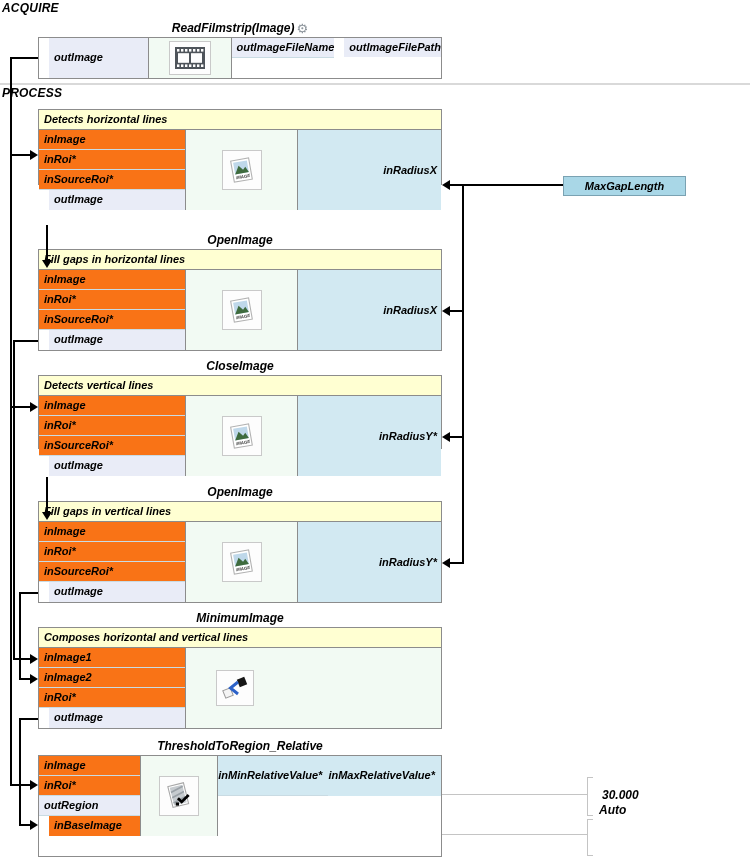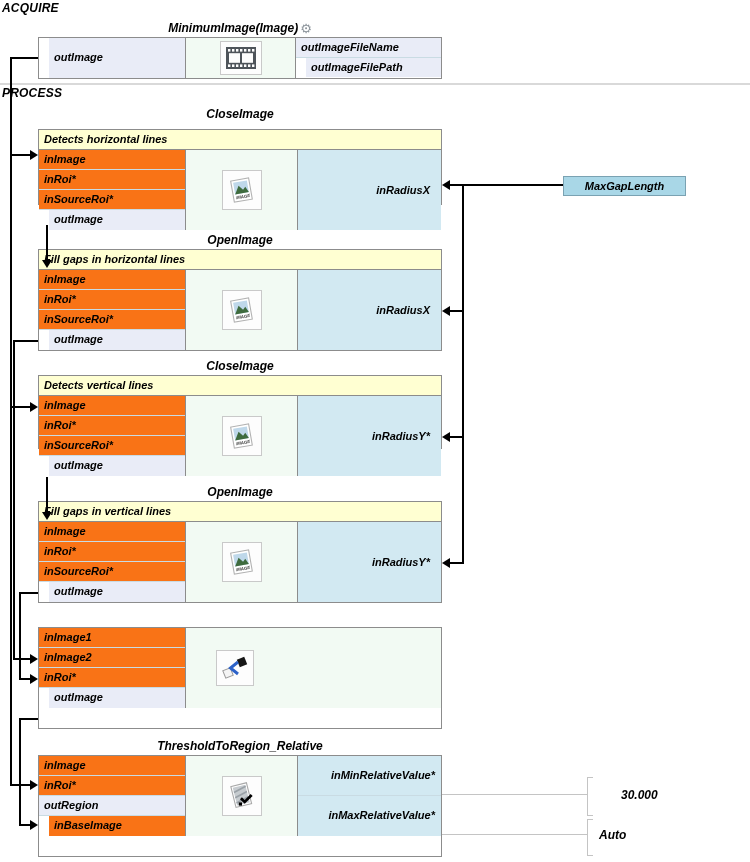--- a/index.html
+++ b/index.html
@@ -15,28 +15,28 @@
 
   .block{position:absolute;left:38px;width:404px;border:1px solid #8c8c8c;box-sizing:border-box;background:#fff;}
   .comment{height:20px;background:#ffffd2;border-bottom:1px solid #8c8c8c;font-weight:bold;font-size:11px;
            line-height:19px;padding-left:5px;box-sizing:border-box;white-space:nowrap;overflow:hidden;}
   .body{display:flex;}
   .colL{width:147px;border-right:1px solid #8c8c8c;box-sizing:border-box;}
   .colM{width:112px;border-right:1px solid #8c8c8c;box-sizing:border-box;background:#f2faf3;
         display:flex;align-items:center;justify-content:center;}
   .colM.wide{flex:1;border-right:none;justify-content:flex-start;padding-left:30px;}
   .colR{flex:1;background:#d2e9f2;display:flex;align-items:center;justify-content:flex-end;}
-  .colR.stack{flex-direction:column;align-items:stretch;justify-content:flex-start;background:transparent;}
+  .colR.stack{align-items:stretch;justify-content:flex-start;background:transparent;}
   .port{height:20px;box-sizing:border-box;border-bottom:1px solid #c9dbe3;font-weight:bold;font-size:11px;
         line-height:18px;padding-left:5px;white-space:nowrap;}
   .port:last-child{border-bottom:none;margin-left:10px;}
   .port.tall{height:40px;line-height:38px;}
   .in{background:#f97316;}
   .out{background:#e9ecf7;}
-  .rlabel{font-weight:bold;font-size:11px;padding-right:11px;}
+  .rlabel{font-weight:bold;font-size:11px;padding-right:4px;}
   .rport{height:40px;box-sizing:border-box;background:#d2e9f2;font-weight:bold;font-size:11px;
          text-align:right;padding-right:6px;line-height:39px;border-bottom:1px solid #c9dbe3;}
   .rport:last-child{border-bottom:none;}
 
   .iconbox{display:flex;align-items:center;justify-content:center;background:#fdfdfd;border:1px solid #c9c9c9;}
 
   .w{position:absolute;background:#000;}
   .g{position:absolute;background:#c4c4c4;}
   .arr-r{position:absolute;width:0;height:0;border-top:5px solid transparent;border-bottom:5px solid transparent;border-left:8px solid #000;}
   .arr-l{position:absolute;width:0;height:0;border-top:5px solid transparent;border-bottom:5px solid transparent;border-right:8px solid #000;}
@@ -50,21 +50,21 @@
 </head>
 <body>
 
 <div id="canvas">
 
   <div class="sec-label" style="top:1px">ACQUIRE</div>
   <div class="divider" style="top:83px"></div>
   <div class="sec-label" style="top:86px">PROCESS</div>
 
   <div class="btitle" style="top:21px">
-    <span>MinimumImage(Image)</span><span class="gear">⚙</span>
+    <span>ReadFilmstrip(Image)</span><span class="gear">⚙</span>
   </div>
   <div class="block" style="top:37px;height:42px">
     <div class="body">
       <div class="colL">
         <div class="port out tall">outImage</div>
       </div>
       <div class="colM" style="width:110px">
         <span class="iconbox" style="width:40px;height:32px">
           <svg width="32" height="24" viewBox="0 0 32 24">
             <rect x="1" y="1" width="30" height="22" fill="#4e545a"></rect>
@@ -90,21 +90,21 @@
         </span>
       </div>
       <div class="colR stack" style="background:transparent">
         <div class="port out" style="height:20px">outImageFileName</div>
         <div class="port out" style="height:19px">outImageFilePath</div>
       </div>
     </div>
   </div>
 
   <div class="btitle" style="top:107px">CloseImage</div>
-  <div class="block" style="top:129px;height:76px">
+  <div class="block" style="top:109px;height:76px">
     <div class="comment">Detects horizontal lines</div>
     <div class="body">
       <div class="colL">
         <div class="port in">inImage</div>
         <div class="port in">inRoi*</div>
         <div class="port in">inSourceRoi*</div>
         <div class="port out">outImage</div>
       </div>
       <div class="colM">
         <span class="iconbox" style="width:38px;height:38px">
@@ -201,21 +201,23 @@
             </g>
           </svg>
         </span>
       </div>
       <div class="colR">
           <span class="rlabel">inRadiusY*</span>
         </div>
     </div>
   </div>
 
+  <div class="btitle" style="top:611px">MinimumImage</div>
   <div class="block" style="top:627px;height:102px">
+    <div class="comment">Composes horizontal and vertical lines</div>
     <div class="body">
       <div class="colL">
         <div class="port in">inImage1</div>
         <div class="port in">inImage2</div>
         <div class="port in">inRoi*</div>
         <div class="port out">outImage</div>
       </div>
       <div class="colM wide">
         <span class="iconbox" style="width:36px;height:34px">
           <svg width="28" height="26" viewBox="0 0 28 26">
@@ -251,22 +253,22 @@
         </span>
       </div>
       <div class="colR stack">
         <div class="rport">inMinRelativeValue*</div>
         <div class="rport">inMaxRelativeValue*</div>
       </div>
     </div>
   </div>
 
   <div class="const-box">MaxGapLength</div>
-  <div class="val-label" style="left:621px;top:787px">30.000</div>
-  <div class="val-label" style="left:599px;top:827px">Auto</div>
+  <div class="val-label" style="left:602px;top:787px">30.000</div>
+  <div class="val-label" style="left:599px;top:802px">Auto</div>
 
   <div class="w" style="left:10px;top:57px;width:28px;height:2px"></div>
   <div class="w" style="left:10px;top:57px;width:2px;height:729px"></div>
   <div class="w" style="left:10px;top:154px;width:21px;height:2px"></div>
   <div class="arr-r" style="left:30px;top:150px"></div>
   <div class="w" style="left:10px;top:406px;width:21px;height:2px"></div>
   <div class="arr-r" style="left:30px;top:402px"></div>
   <div class="w" style="left:10px;top:784px;width:21px;height:2px"></div>
   <div class="arr-r" style="left:30px;top:780px"></div>
 

